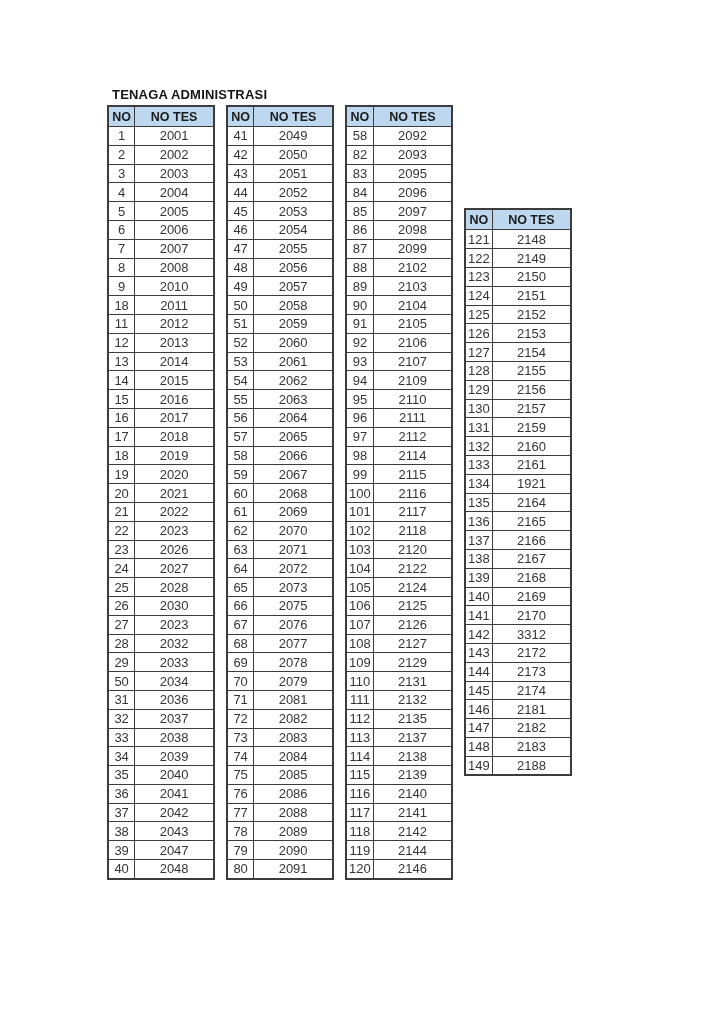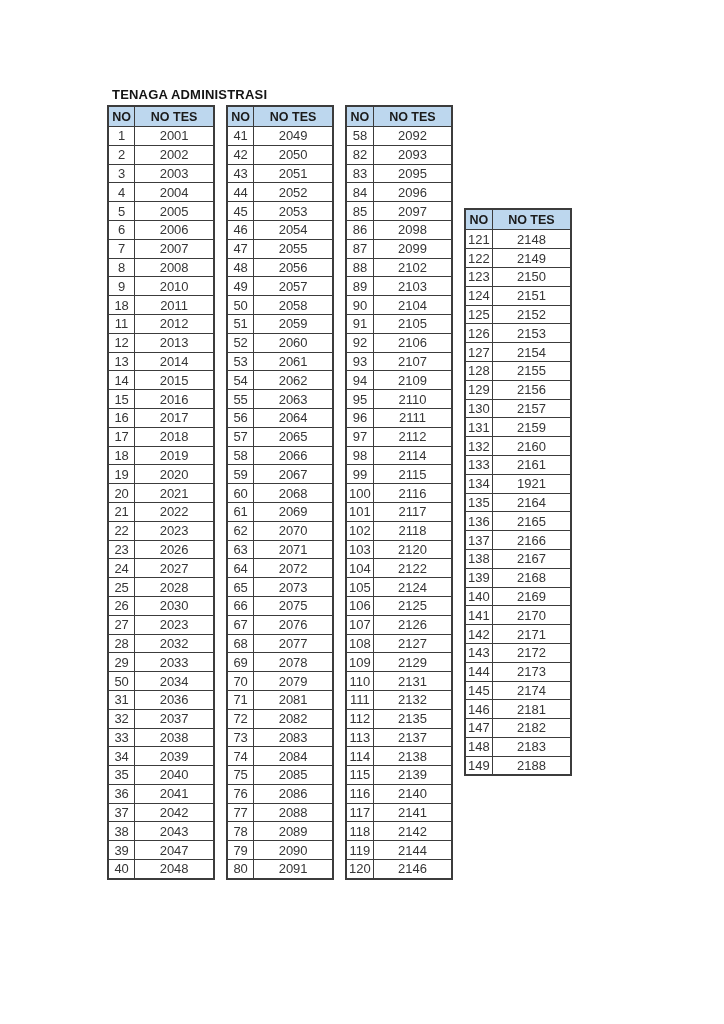--- a/index.html
+++ b/index.html
@@ -672,21 +672,21 @@
           <tr>
             <td>140</td>
             <td>2169</td>
           </tr>
           <tr>
             <td>141</td>
             <td>2170</td>
           </tr>
           <tr>
             <td>142</td>
-            <td>2171</td>
+            <td>3312</td>
           </tr>
           <tr>
             <td>143</td>
             <td>2172</td>
           </tr>
           <tr>
             <td>144</td>
             <td>2173</td>
           </tr>
           <tr>

